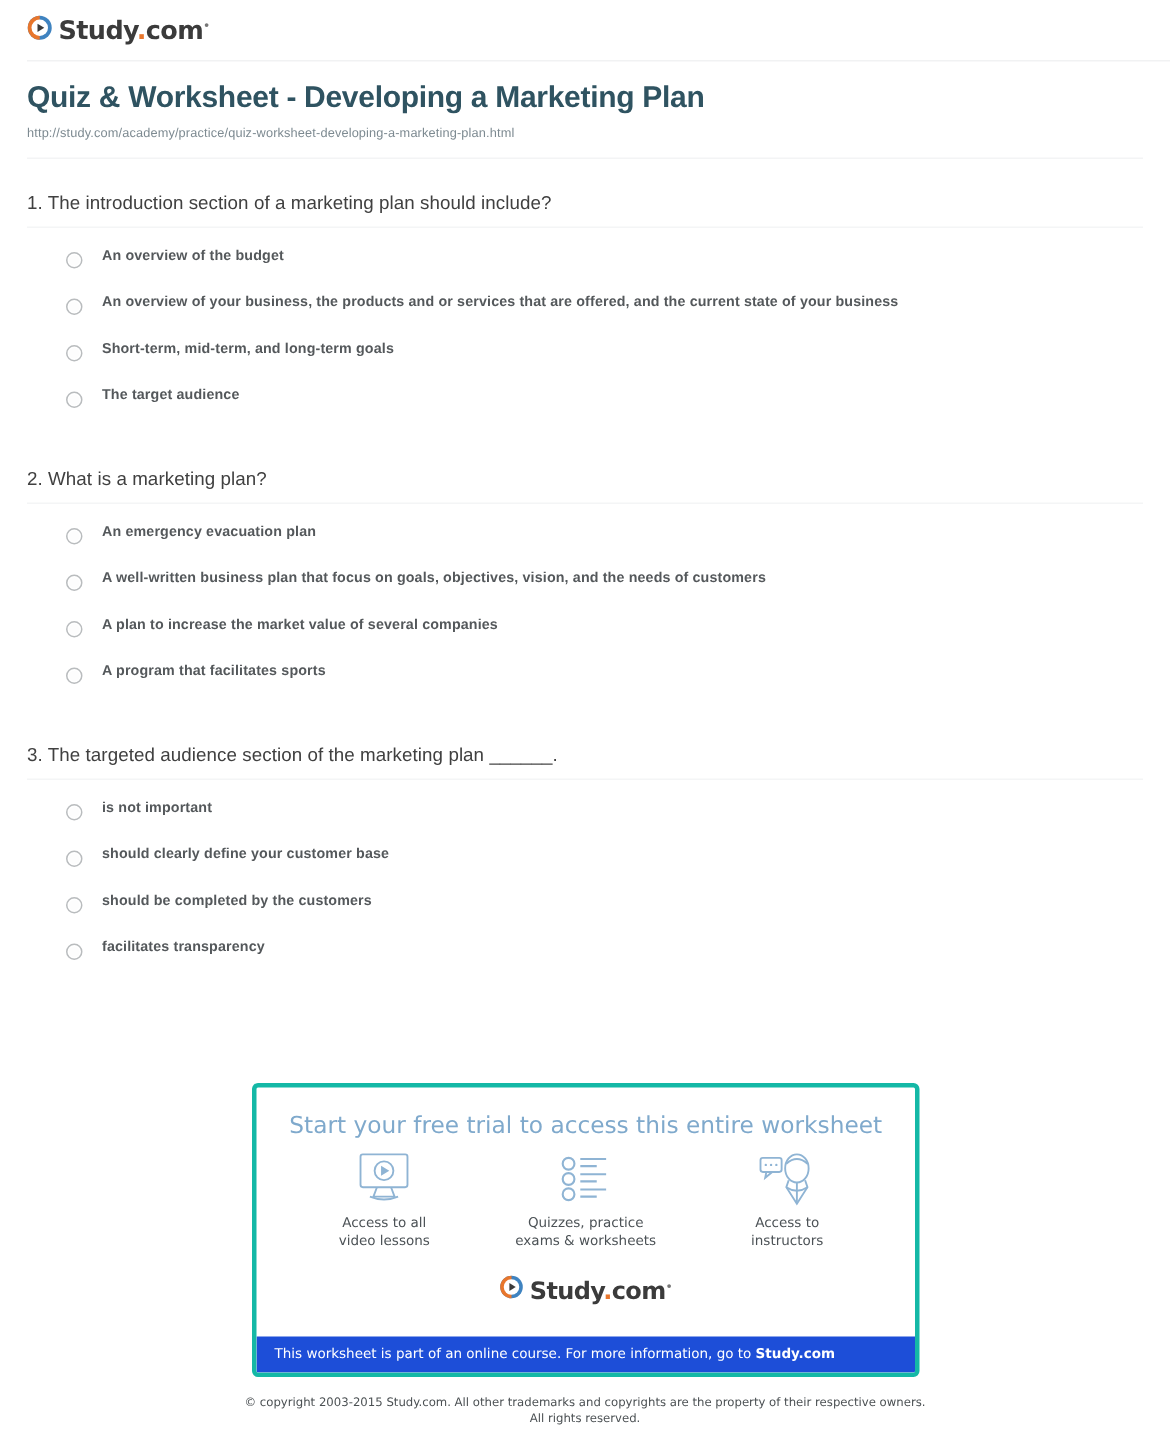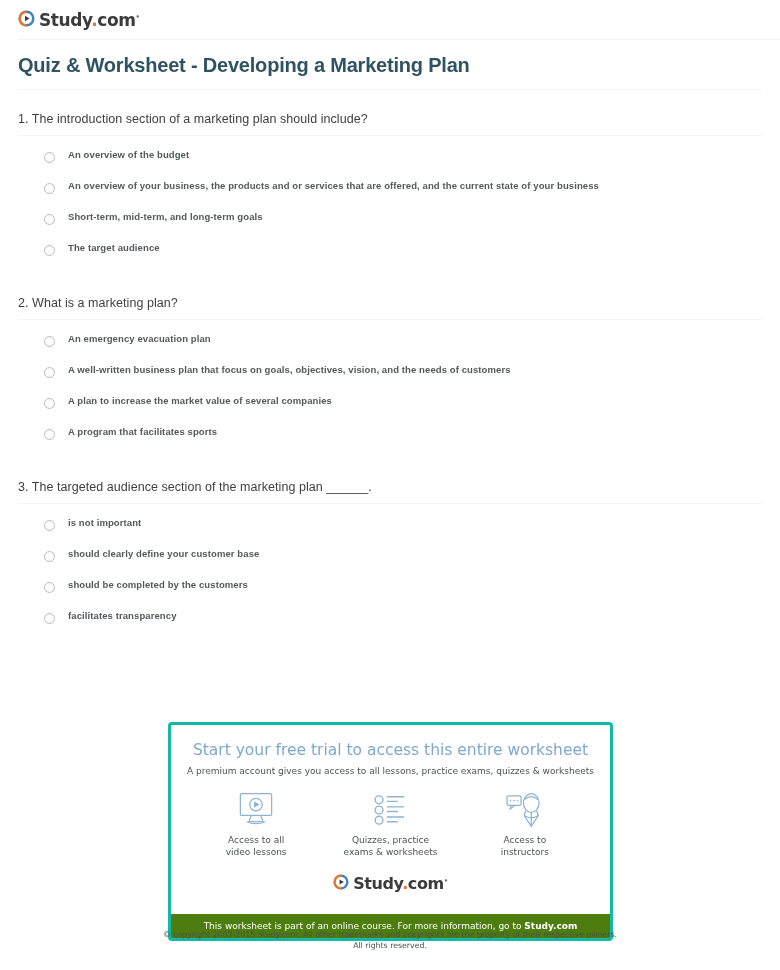--- a/index.html
+++ b/index.html
@@ -179,26 +179,25 @@
   }
   .promo-logo {
     display: flex;
     align-items: center;
     justify-content: center;
     gap: 4px;
     padding: 12px 0 10px 0;
   }
   .promo-logo .logo-text { font-size: 16px; }
   .promo-bar {
-    background: #4d7c0f;
+    background: #1d4ed8;
     color: #ffffff;
-    text-align: center;
     font-family: "DejaVu Sans", sans-serif;
     font-size: 9px;
-    padding: 7px 0;
+    padding: 7px 12px;
   }
   .promo-bar b { font-weight: bold; }
 
   
   .footer {
     position: absolute;
     left: 0;
     top: 930px;
     width: 780px;
     text-align: center;
@@ -223,20 +222,21 @@
           <path d="M14 11.5 L23 17 L14 22.5 Z" fill="#3b3b3b"></path>
         </svg>
       </span>
       <span class="logo-text"><span>Study</span><span class="dot">.</span><span>com</span><span class="logo-tm">•</span></span>
     </div>
     <div class="header-rule"></div>
   </div>
 
   <div class="title-block">
     <h1 class="page-title">Quiz &amp; Worksheet - Developing a Marketing Plan</h1>
+    <p class="page-url">http://study.com/academy/practice/quiz-worksheet-developing-a-marketing-plan.html</p>
   </div>
   <div class="title-rule"></div>
 
   <div class="questions">
 
     <div class="question-block">
       <div class="question-text">1. The introduction section of a marketing plan should include?</div>
       <div class="question-rule"></div>
       <ul class="options">
         <li class="option">
@@ -303,21 +303,20 @@
         </li>
       </ul>
     </div>
 
   </div>
 
   <div class="promo-wrap">
     <div class="promo">
       <div class="promo-inner">
         <div class="promo-title">Start your free trial to access this entire worksheet</div>
-        <div class="promo-sub">A premium account gives you access to all lessons, practice exams, quizzes &amp; worksheets</div>
 
         <div class="features">
 
           <div class="feature">
             <div class="feature-icon">
               <svg width="38" height="36" viewBox="0 0 48 46" fill="none" stroke="#8fb4d4" stroke-width="1.6">
                 <rect x="4" y="2" width="40" height="28" rx="2"></rect>
                 <circle cx="24" cy="16" r="8"></circle>
                 <path d="M21.5 11.8 L28.5 16 L21.5 20.2 Z" fill="#8fb4d4" stroke="none"></path>
                 <path d="M18 30 L15 38 L33 38 L30 30"></path>

